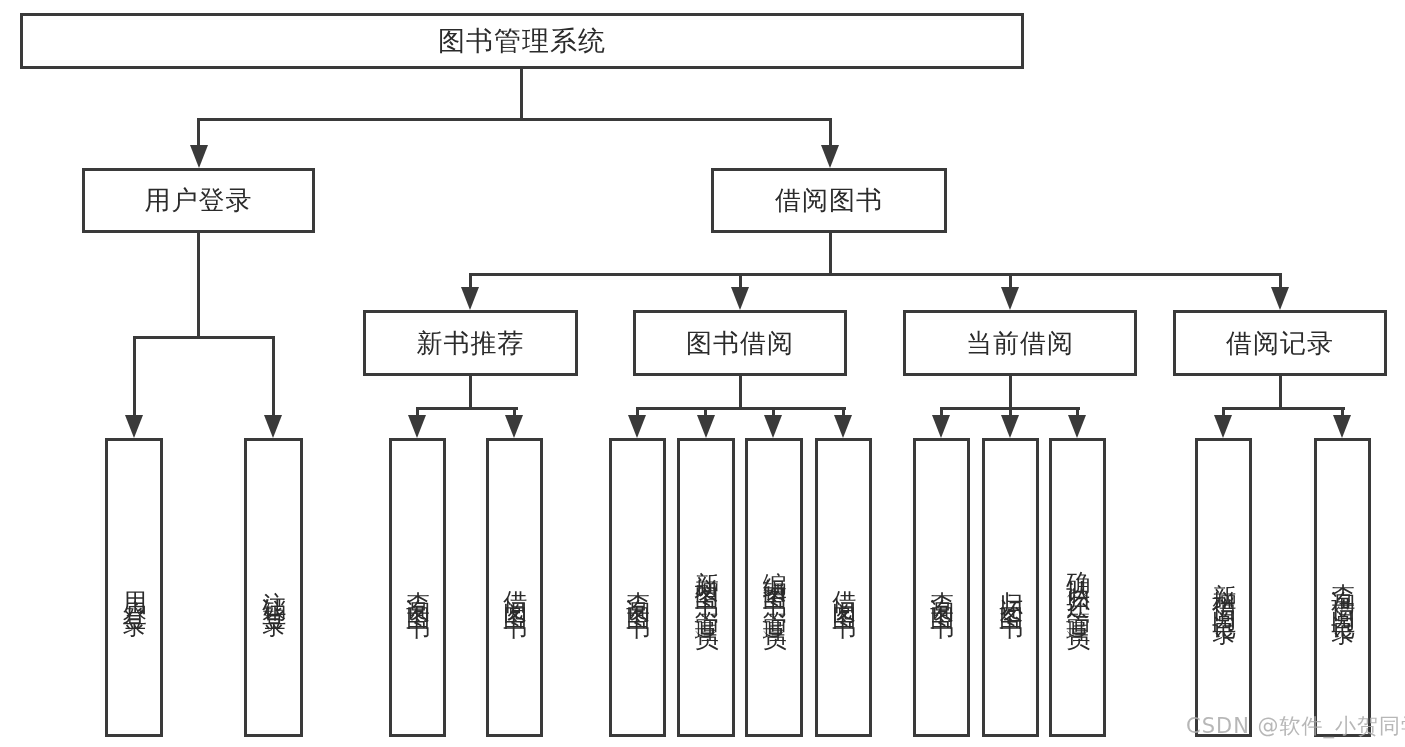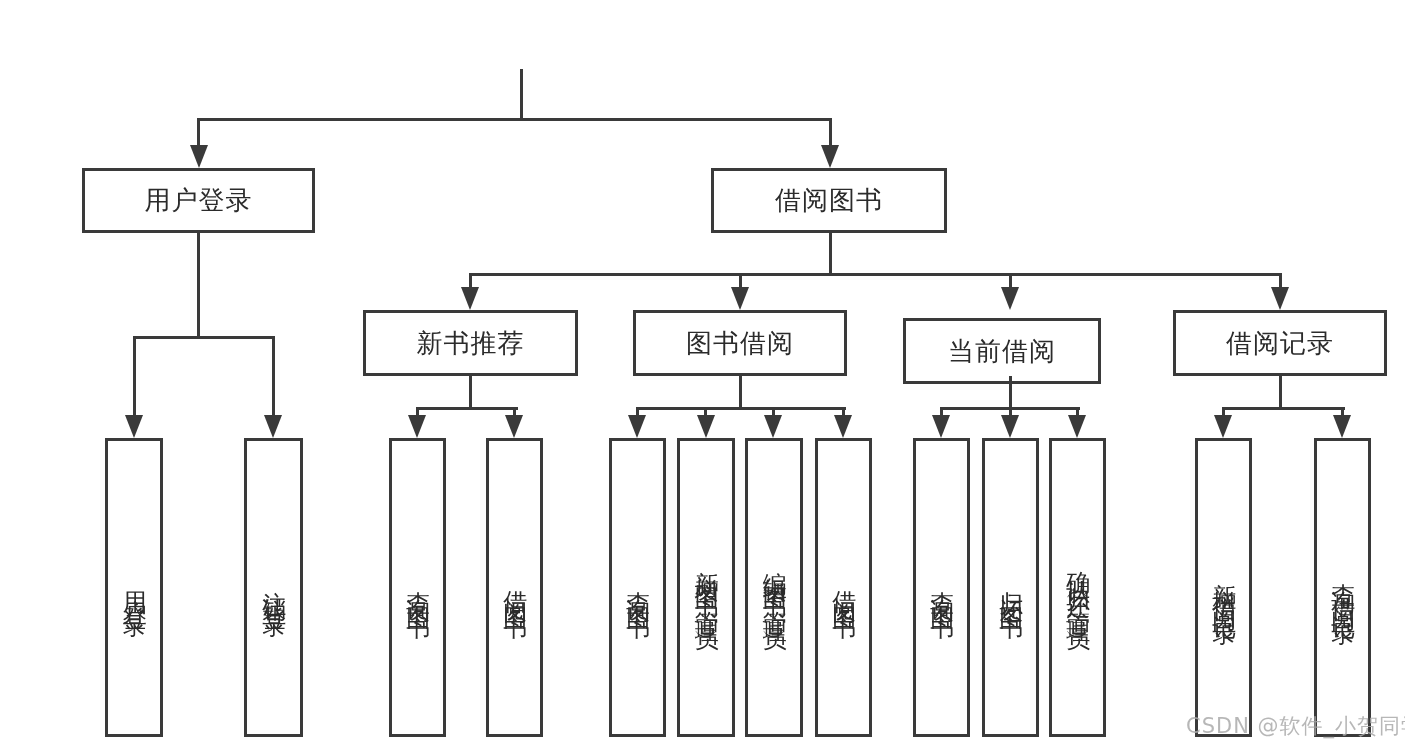--- a/index.html
+++ b/index.html
@@ -23,20 +23,23 @@
 
   
   .watermark{position:absolute;left:1186px;top:712px;font-size:21px;color:#ababab;
              opacity:.85;white-space:nowrap;z-index:5;letter-spacing:1px;}
 </style>
 </head>
 <body>
 
 <div id="canvas">
 
+  <div class="box hbox title" style="left:20px;top:13px;width:1004px;height:56px;">
+    <span>图书管理系统</span>
+  </div>
 
   <div class="v" style="left:520px;top:69px;height:51px;"></div>
   <div class="h" style="left:197px;top:118px;width:635px;"></div>
   <div class="v" style="left:197px;top:118px;height:30px;"></div>
   <div class="ar" style="left:190px;top:145px;"></div>
   <div class="v" style="left:829px;top:118px;height:30px;"></div>
   <div class="ar" style="left:821px;top:145px;"></div>
 
   <div class="box hbox" style="left:82px;top:168px;width:233px;height:65px;">
     <span>用户登录</span>
@@ -62,21 +65,21 @@
   <div class="ar" style="left:1001px;top:287px;"></div>
   <div class="v" style="left:1279px;top:273px;height:20px;"></div>
   <div class="ar" style="left:1271px;top:287px;"></div>
 
   <div class="box hbox" style="left:363px;top:310px;width:215px;height:66px;">
     <span>新书推荐</span>
   </div>
   <div class="box hbox" style="left:633px;top:310px;width:214px;height:66px;">
     <span>图书借阅</span>
   </div>
-  <div class="box hbox" style="left:903px;top:318px;width:198px;height:66px;">
+  <div class="box hbox" style="left:903px;top:310px;width:234px;height:66px;">
     <span>当前借阅</span>
   </div>
   <div class="box hbox" style="left:1173px;top:310px;width:214px;height:66px;">
     <span>借阅记录</span>
   </div>
 
   <div class="v" style="left:469px;top:376px;height:33px;"></div>
   <div class="h" style="left:416px;top:407px;width:102px;"></div>
   <div class="v" style="left:416px;top:407px;height:12px;"></div>
   <div class="ar" style="left:408px;top:415px;"></div>

